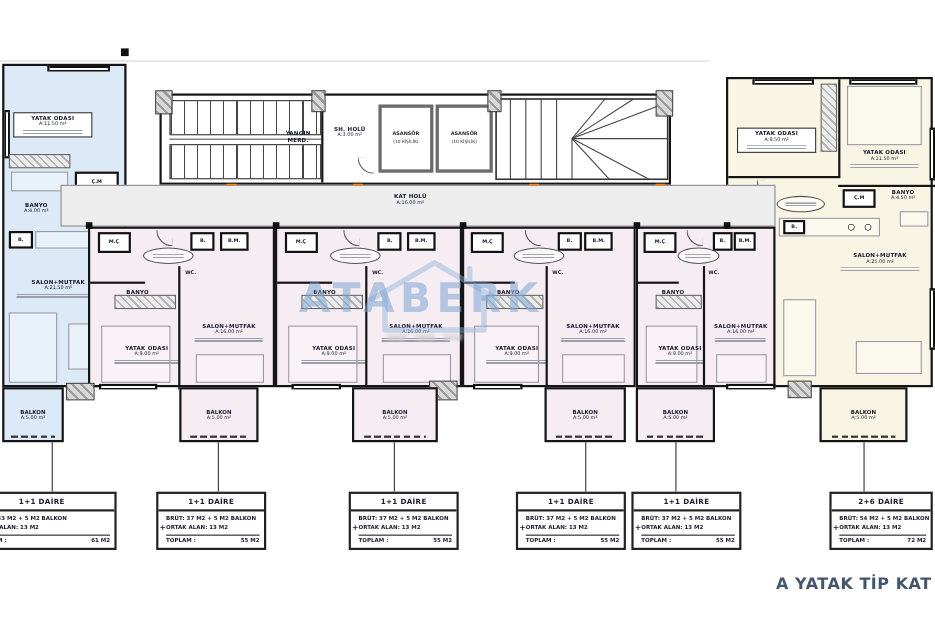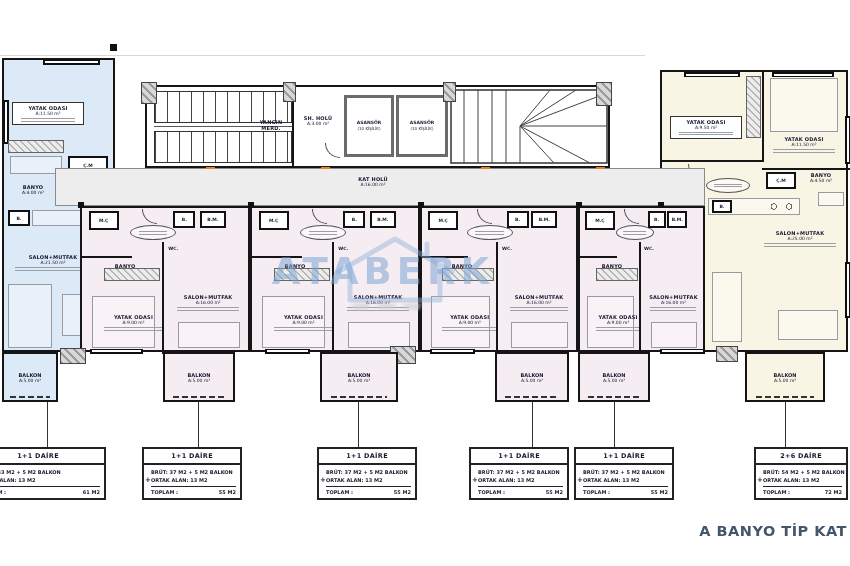--- a/index.html
+++ b/index.html
@@ -513,13 +513,13 @@
     <span class="plus">+</span>
     <div class="ln">BRÜT: 54 M2 + 5 M2 BALKON</div>
     <div class="ln">ORTAK ALAN: 13 M2</div>
     <div class="sum">
         <span>TOPLAM :</span>
         <span>72 M2</span>
       </div>
   </div>
 </div>
 
-<div class="title">A BANYO TİP KAT</div>
+<div class="title">A YATAK TİP KAT</div>
 
 </body></html>

